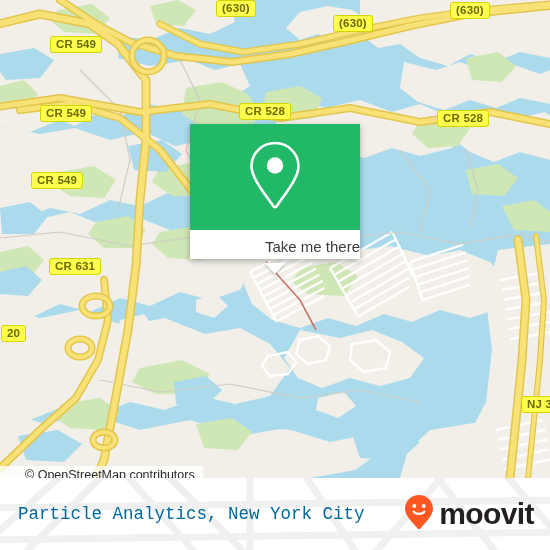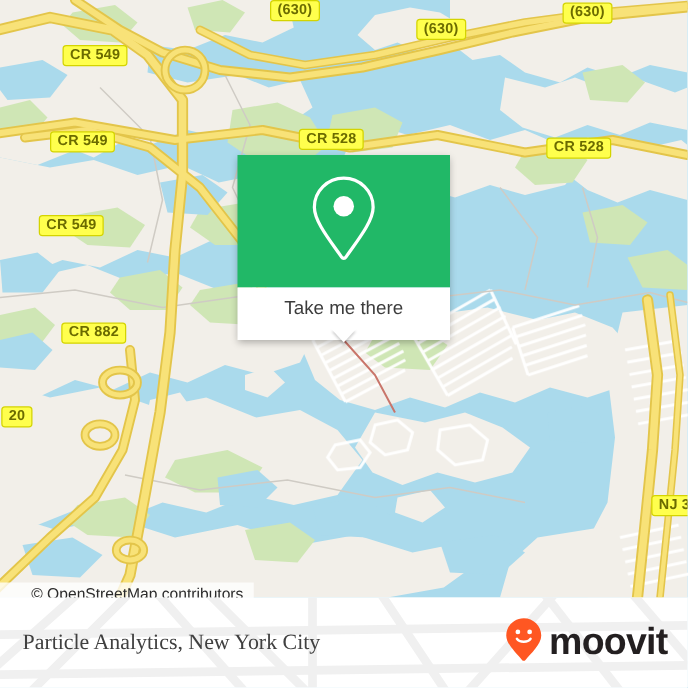--- a/index.html
+++ b/index.html
@@ -65,23 +65,23 @@
     position: relative;
   }
   #pin-icon {
     position: absolute;
     left: 50%;
     top: 50%;
     transform: translate(-50%, -50%);
   }
   #card-bottom {
     background: #ffffff;
-    height: 42px;
+    height: 29px;
     position: relative;
-    text-align: center;
+    text-align: right;
   }
   #card-label {
     display: block;
     line-height: 33px;
     font-size: 15px;
     color: #3c3c3c;
     font-family: "Liberation Sans", sans-serif;
   }
   #card-tail {
     position: absolute;
@@ -124,23 +124,23 @@
     left: 0; top: 0;
     width: 550px; height: 72px;
     opacity: 1;
   }
   #footer-title {
     position: absolute;
     left: 18px;
     top: 50%;
     transform: translateY(-50%);
     font-size: 17.5px;
-    color: #404040;
+    color: #0369a1;
     white-space: nowrap;
-    font-family: Liberation Serif, serif;
+    font-family: Liberation Mono, monospace;
   }
   #brand {
     position: absolute;
     right: 16px;
     top: 50%;
     transform: translateY(-50%);
     display: flex;
     align-items: center;
     gap: 5px;
     text-align: right;
@@ -338,21 +338,21 @@
 
     <div id="shield-layer">
         <div class="shield" style="left: 203px; top: 0px;">(630)</div>
         <div class="shield" style="left: 320px; top: 15px;">(630)</div>
         <div class="shield" style="left: 437px; top: 2px;">(630)</div>
         <div class="shield" style="left: 37px; top: 36px;">CR 549</div>
         <div class="shield" style="left: 27px; top: 105px;">CR 549</div>
         <div class="shield" style="left: 18px; top: 172px;">CR 549</div>
         <div class="shield" style="left: 226px; top: 103px;">CR 528</div>
         <div class="shield" style="left: 424px; top: 110px;">CR 528</div>
-        <div class="shield" style="left: 36px; top: 258px;">CR 882</div>
+        <div class="shield" style="left: 36px; top: 258px;">CR 631</div>
         <div class="shield" style="left: -12px; top: 325px;">20</div>
         <div class="shield" style="left: 540px; top: 266px;">N</div>
         <div class="shield" style="left: 508px; top: 396px;">NJ 35</div>
       </div>
   </div>
 
   <div id="card">
     <div id="card-top">
       <span id="pin-icon">
         <svg width="56" height="70" viewBox="0 0 56 70" xmlns="http://www.w3.org/2000/svg">

